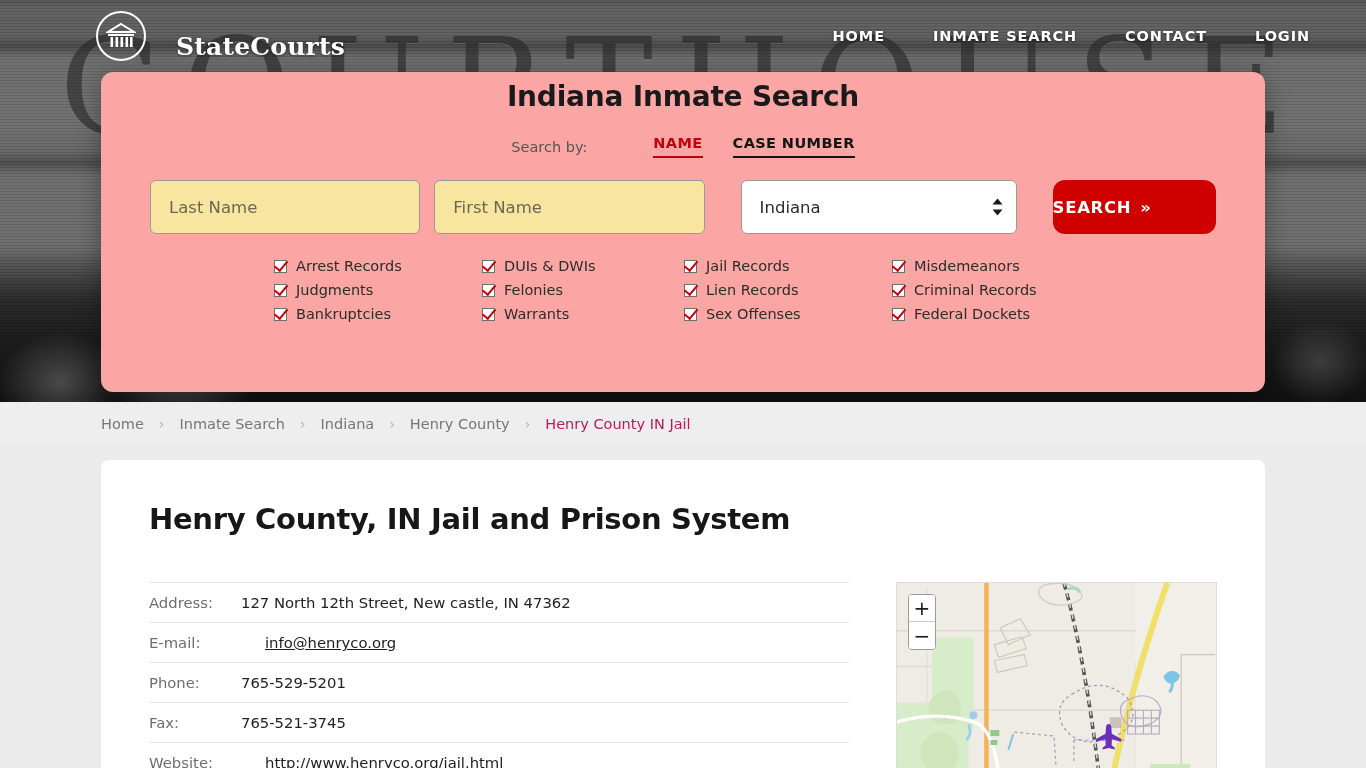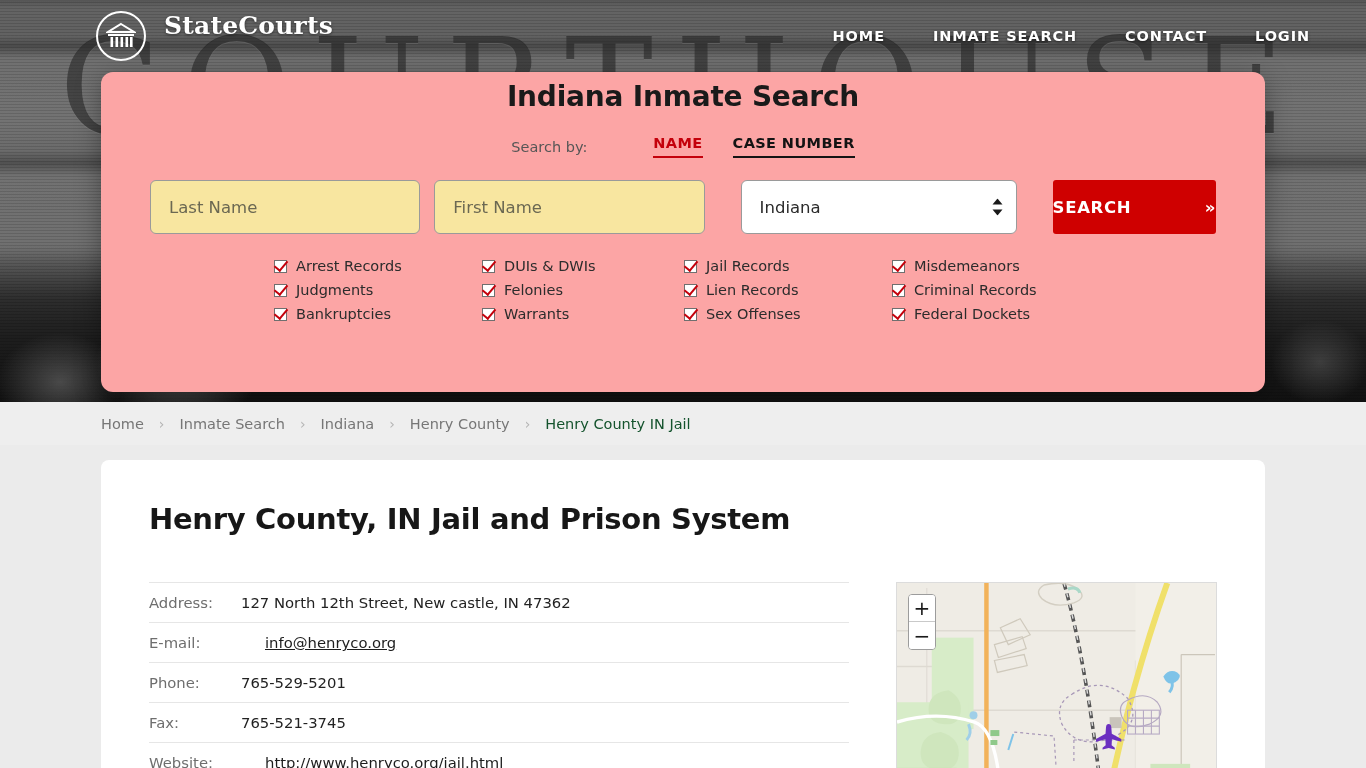--- a/index.html
+++ b/index.html
@@ -53,21 +53,21 @@
   }
   .hero-scrim { position:absolute; inset:0; background: rgba(40,40,40,.18); }
 
   
   .topbar {
     position: absolute; top: 0; left: 0; right: 0; height: 72px;
     display: flex; align-items: center;
     padding: 0 32px 0 96px;
     z-index: 5;
   }
-  .brand { display: flex; align-items: flex-start; gap: 18px; }
+  .brand { display: flex; align-items: flex-end; gap: 30px; }
   .brand-mark {
     width: 50px; height: 50px; border-radius: 50%;
     border: 2.5px solid #ffffff;
     display: flex; align-items: center; justify-content: center;
     flex: 0 0 auto;
   }
   .brand-name {
     color: #fff;
     font-family: "DejaVu Serif", "Liberation Serif", serif;
     font-size: 25px; font-weight: 700;
@@ -146,24 +146,24 @@
   .select-wrap .fld-state { margin-left: 0; }
   .sel-arrows {
     position: absolute; right: 14px; top: 50%; transform: translateY(-50%);
     display: flex; flex-direction: column; gap: 3px;
     pointer-events: none;
   }
   .btn-search {
     margin-left: 22px;
     width: 166px; height: 54px;
     background: #cf0000; color: #fff;
-    border: none; border-radius: 3px;
+    border: none; border-radius: 12px;
     font-size: 16.5px; font-weight: 700; letter-spacing: .7px;
     font-family: inherit; cursor: pointer;
-    display: flex; align-items: center; justify-content: space-between; gap: 9px;
+    display: flex; align-items: center; justify-content: flex-start; gap: 9px;
   }
 
   .checks {
     margin-top: 24px;
     display: grid;
     grid-template-columns: 208px 202px 208px 200px;
     row-gap: 8px;
     justify-content: center;
   }
   .chk { display: flex; align-items: center; gap: 9px; font-size: 14.5px; color: #2c2c2c; }
@@ -181,21 +181,21 @@
   
   .crumbbar {
     position: absolute; top: 402px; left: 0; width: 1366px; height: 43px;
     background: #eeeeee;
     display: flex; align-items: center;
     padding-left: 101px;
   }
   .crumbbar a, .crumbbar span.cur {
     font-size: 14.5px; color: #767676; text-decoration: none;
   }
-  .crumbbar span.cur { color: #14532d; }
+  .crumbbar span.cur { color: #be185d; }
   .crumb-sep { color: #b4b4b4; margin: 0 15px; font-size: 14px; }
 
   
   .content-card {
     position: absolute; top: 460px; left: 101px;
     width: 1164px; height: 308px;
     background: #fff;
     border-radius: 8px 8px 0 0;
     padding: 42px 48px 0;
   }

